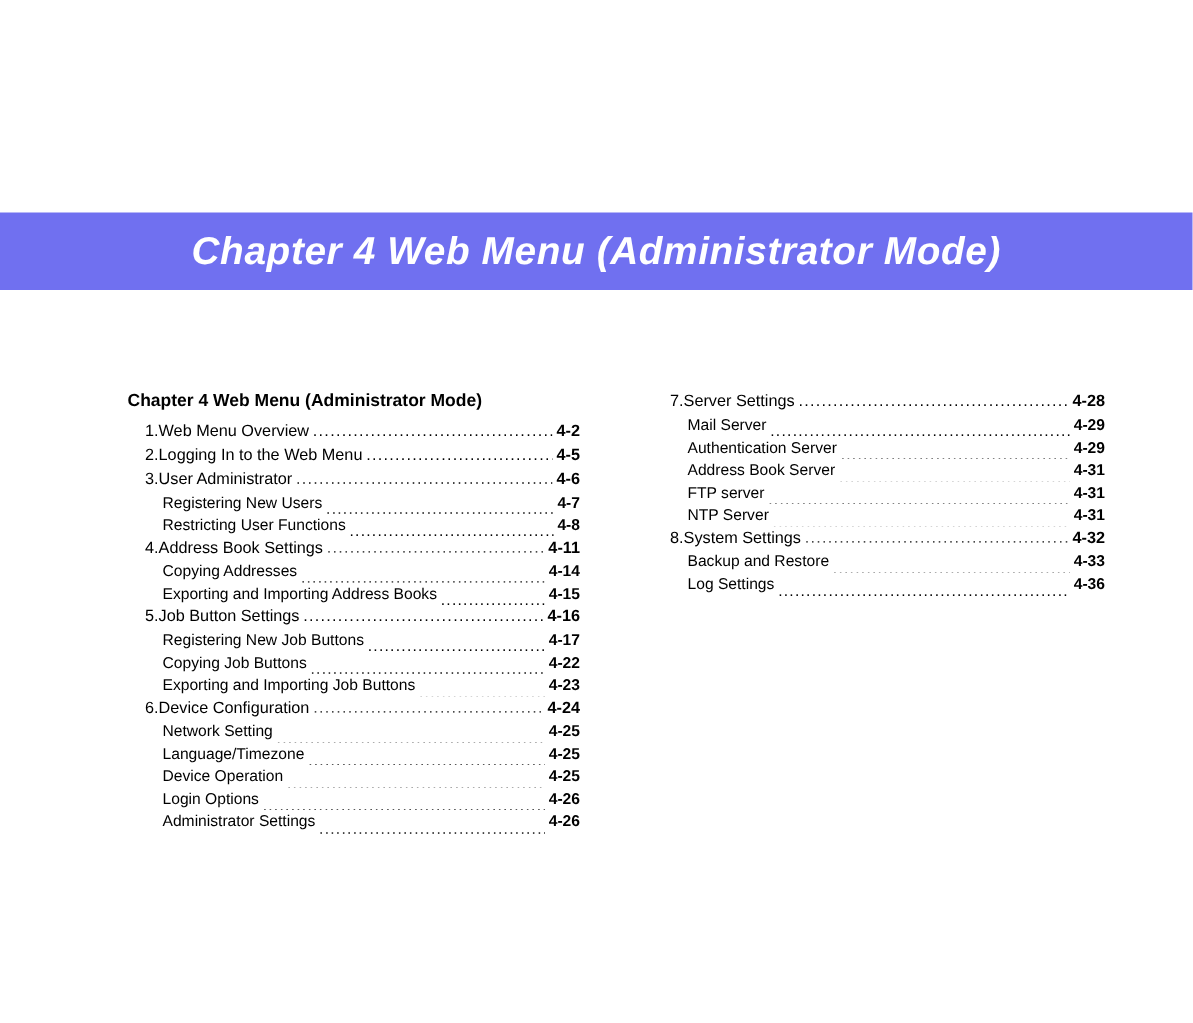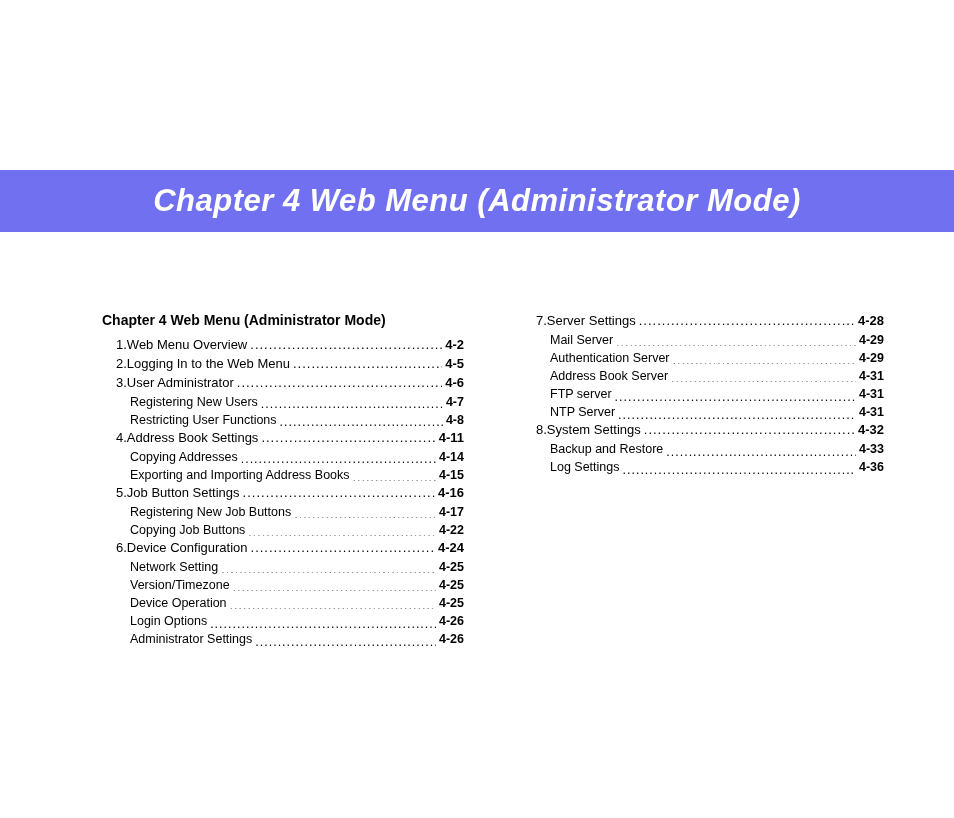--- a/index.html
+++ b/index.html
@@ -54,21 +54,21 @@
       display: flex;
       align-items: baseline;
       font-size: 13px;
       color: #000;
       line-height: 1.45;
       white-space: nowrap;
       padding-left: 14px;
     }
     .toc-sub {
       display: flex;
-      align-items: center;
+      align-items: flex-end;
       font-size: 12.5px;
       color: #000;
       line-height: 1.45;
       white-space: nowrap;
       padding-left: 28px;
     }
     .toc-num {
       flex: 0 0 auto;
     }
     .toc-label {
@@ -157,33 +157,38 @@
         <div class="toc-sub">
           <span class="toc-label">Registering New Job Buttons</span>
           <span class="toc-dots"></span>
           <span class="toc-page"> 4-17</span>
         </div>
         <div class="toc-sub">
           <span class="toc-label">Copying Job Buttons</span>
           <span class="toc-dots"></span>
           <span class="toc-page"> 4-22</span>
         </div>
+        <div class="toc-sub">
+          <span class="toc-label">Exporting and Importing Job Buttons</span>
+          <span class="toc-dots"></span>
+          <span class="toc-page"> 4-23</span>
+        </div>
         <div class="toc-section">
           <span class="toc-num">6. </span>
           <span class="toc-label">Device Configuration</span>
           <span class="toc-dots"></span>
           <span class="toc-page"> 4-24</span>
         </div>
         <div class="toc-sub">
           <span class="toc-label">Network Setting</span>
           <span class="toc-dots"></span>
           <span class="toc-page"> 4-25</span>
         </div>
         <div class="toc-sub">
-          <span class="toc-label">Version/Timezone</span>
+          <span class="toc-label">Language/Timezone</span>
           <span class="toc-dots"></span>
           <span class="toc-page"> 4-25</span>
         </div>
         <div class="toc-sub">
           <span class="toc-label">Device Operation</span>
           <span class="toc-dots"></span>
           <span class="toc-page"> 4-25</span>
         </div>
         <div class="toc-sub">
           <span class="toc-label">Login Options</span>

